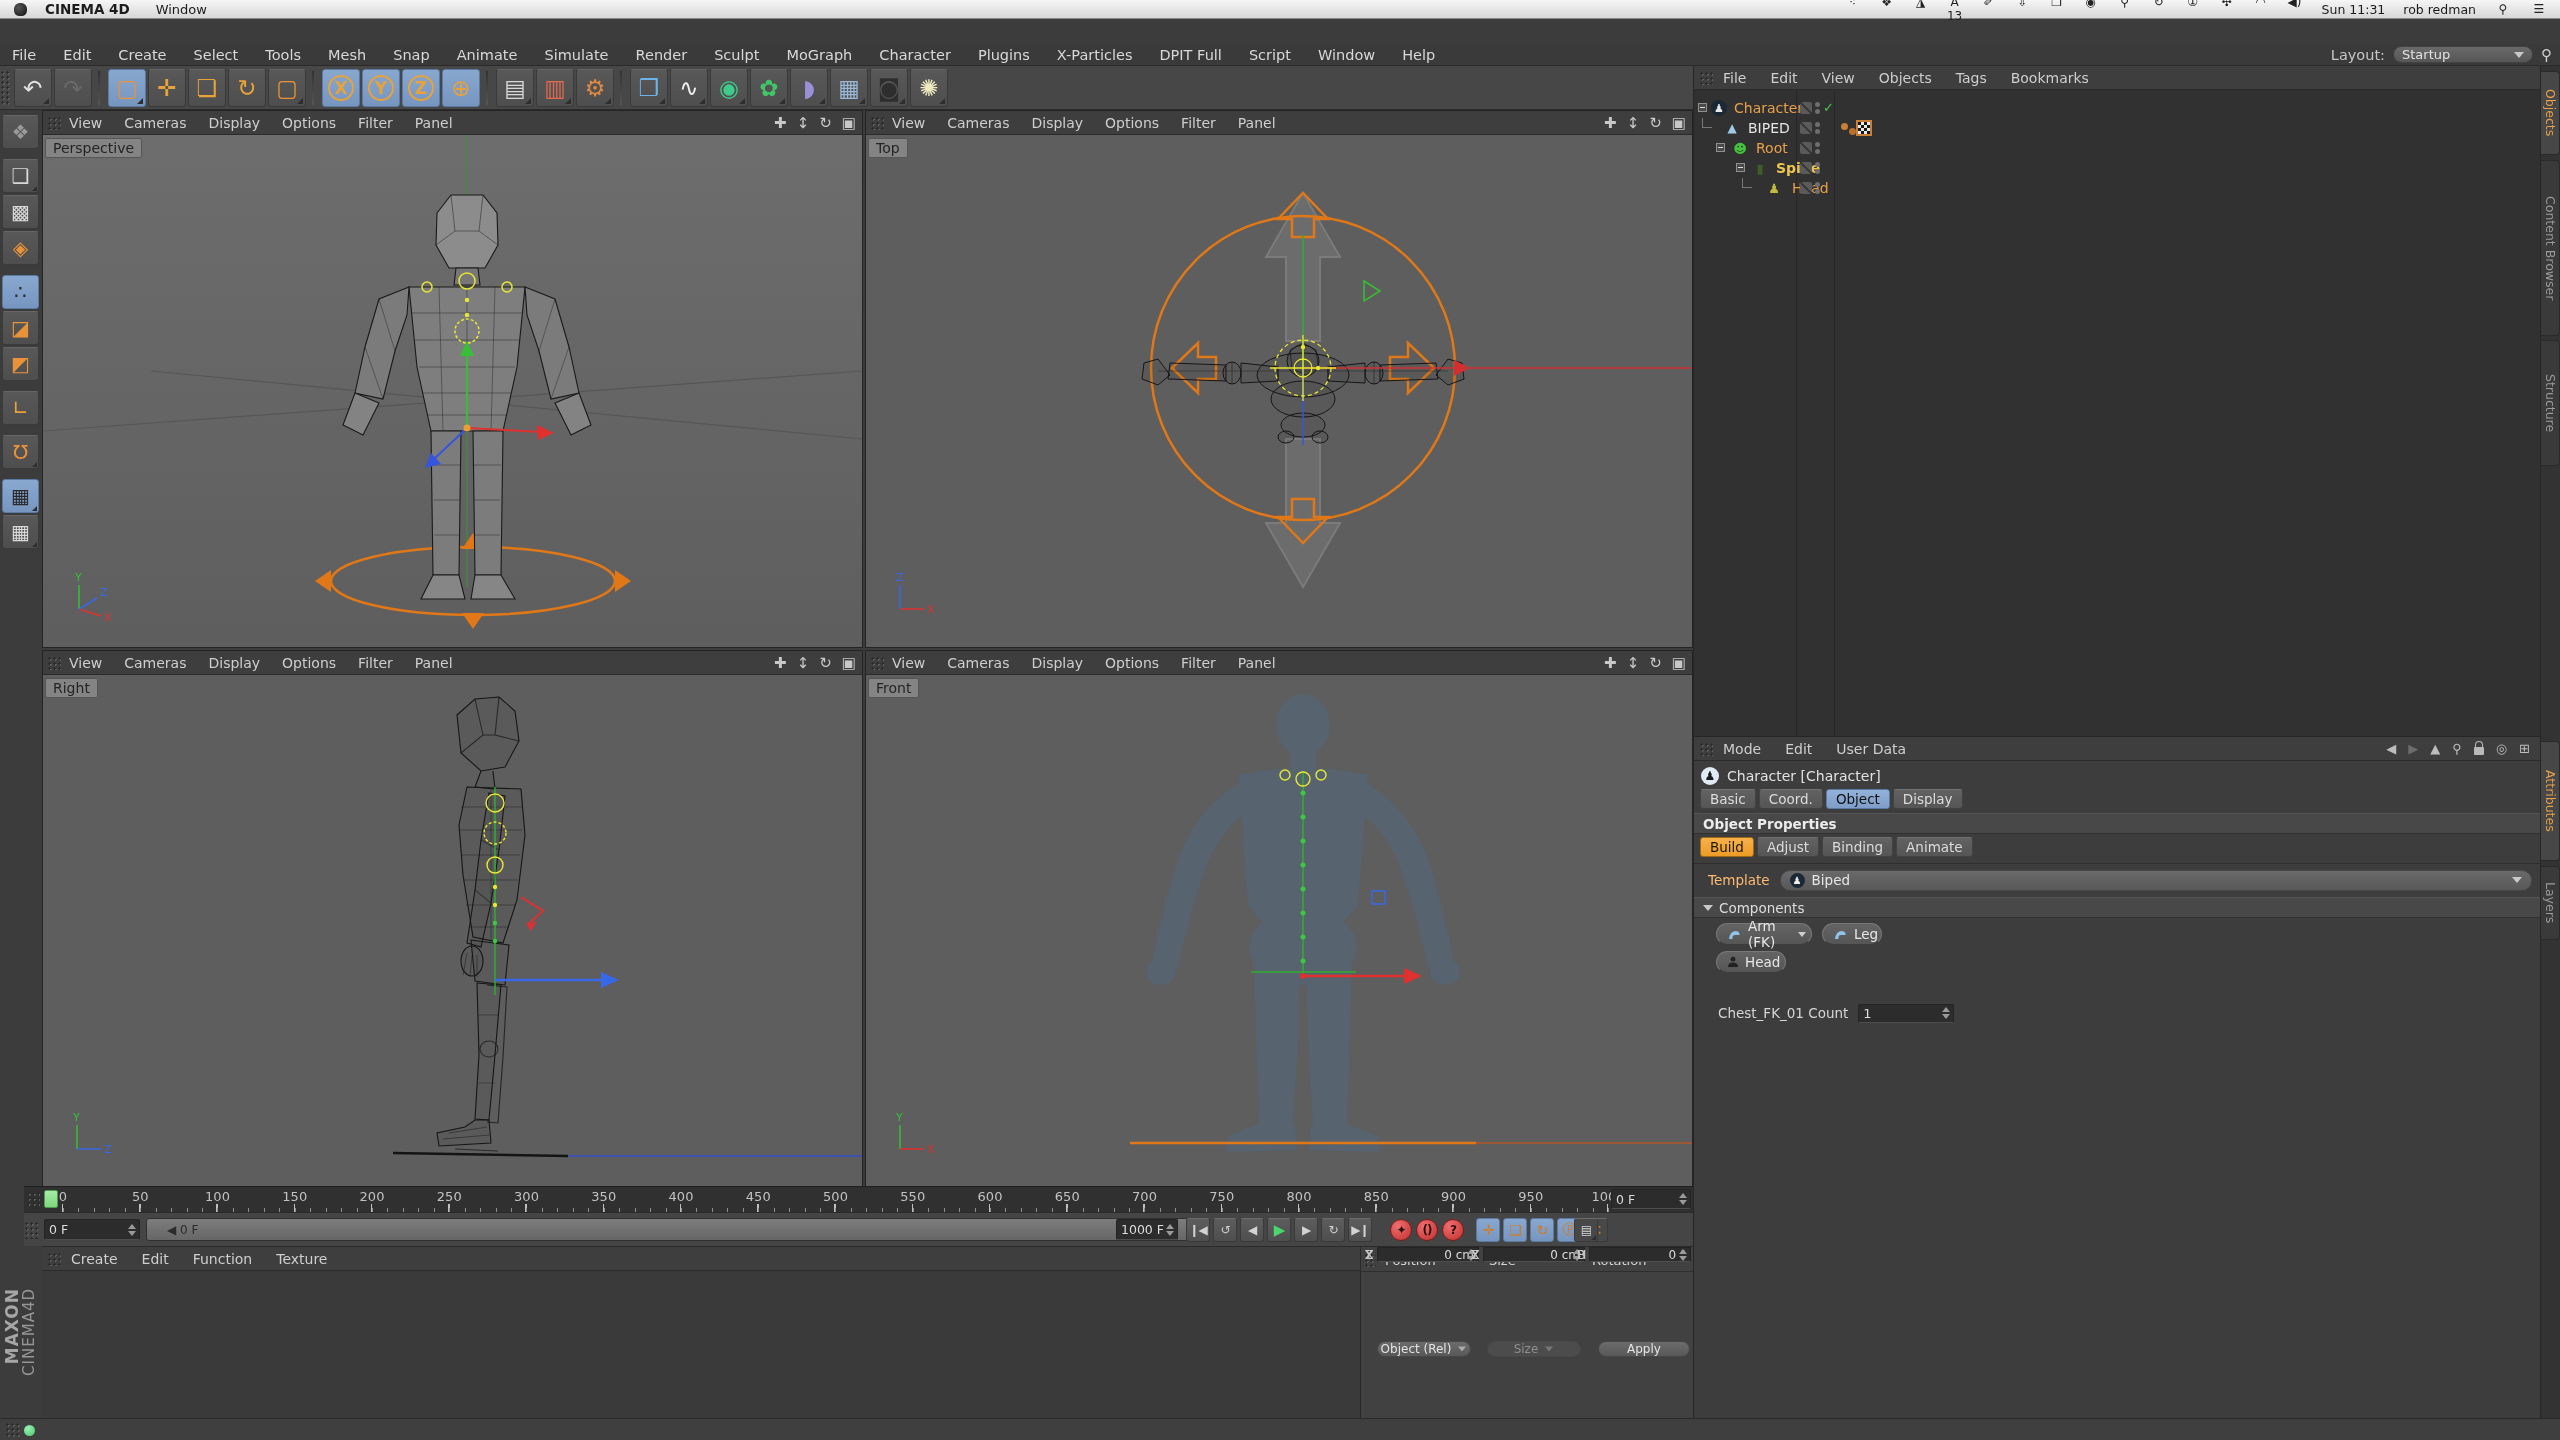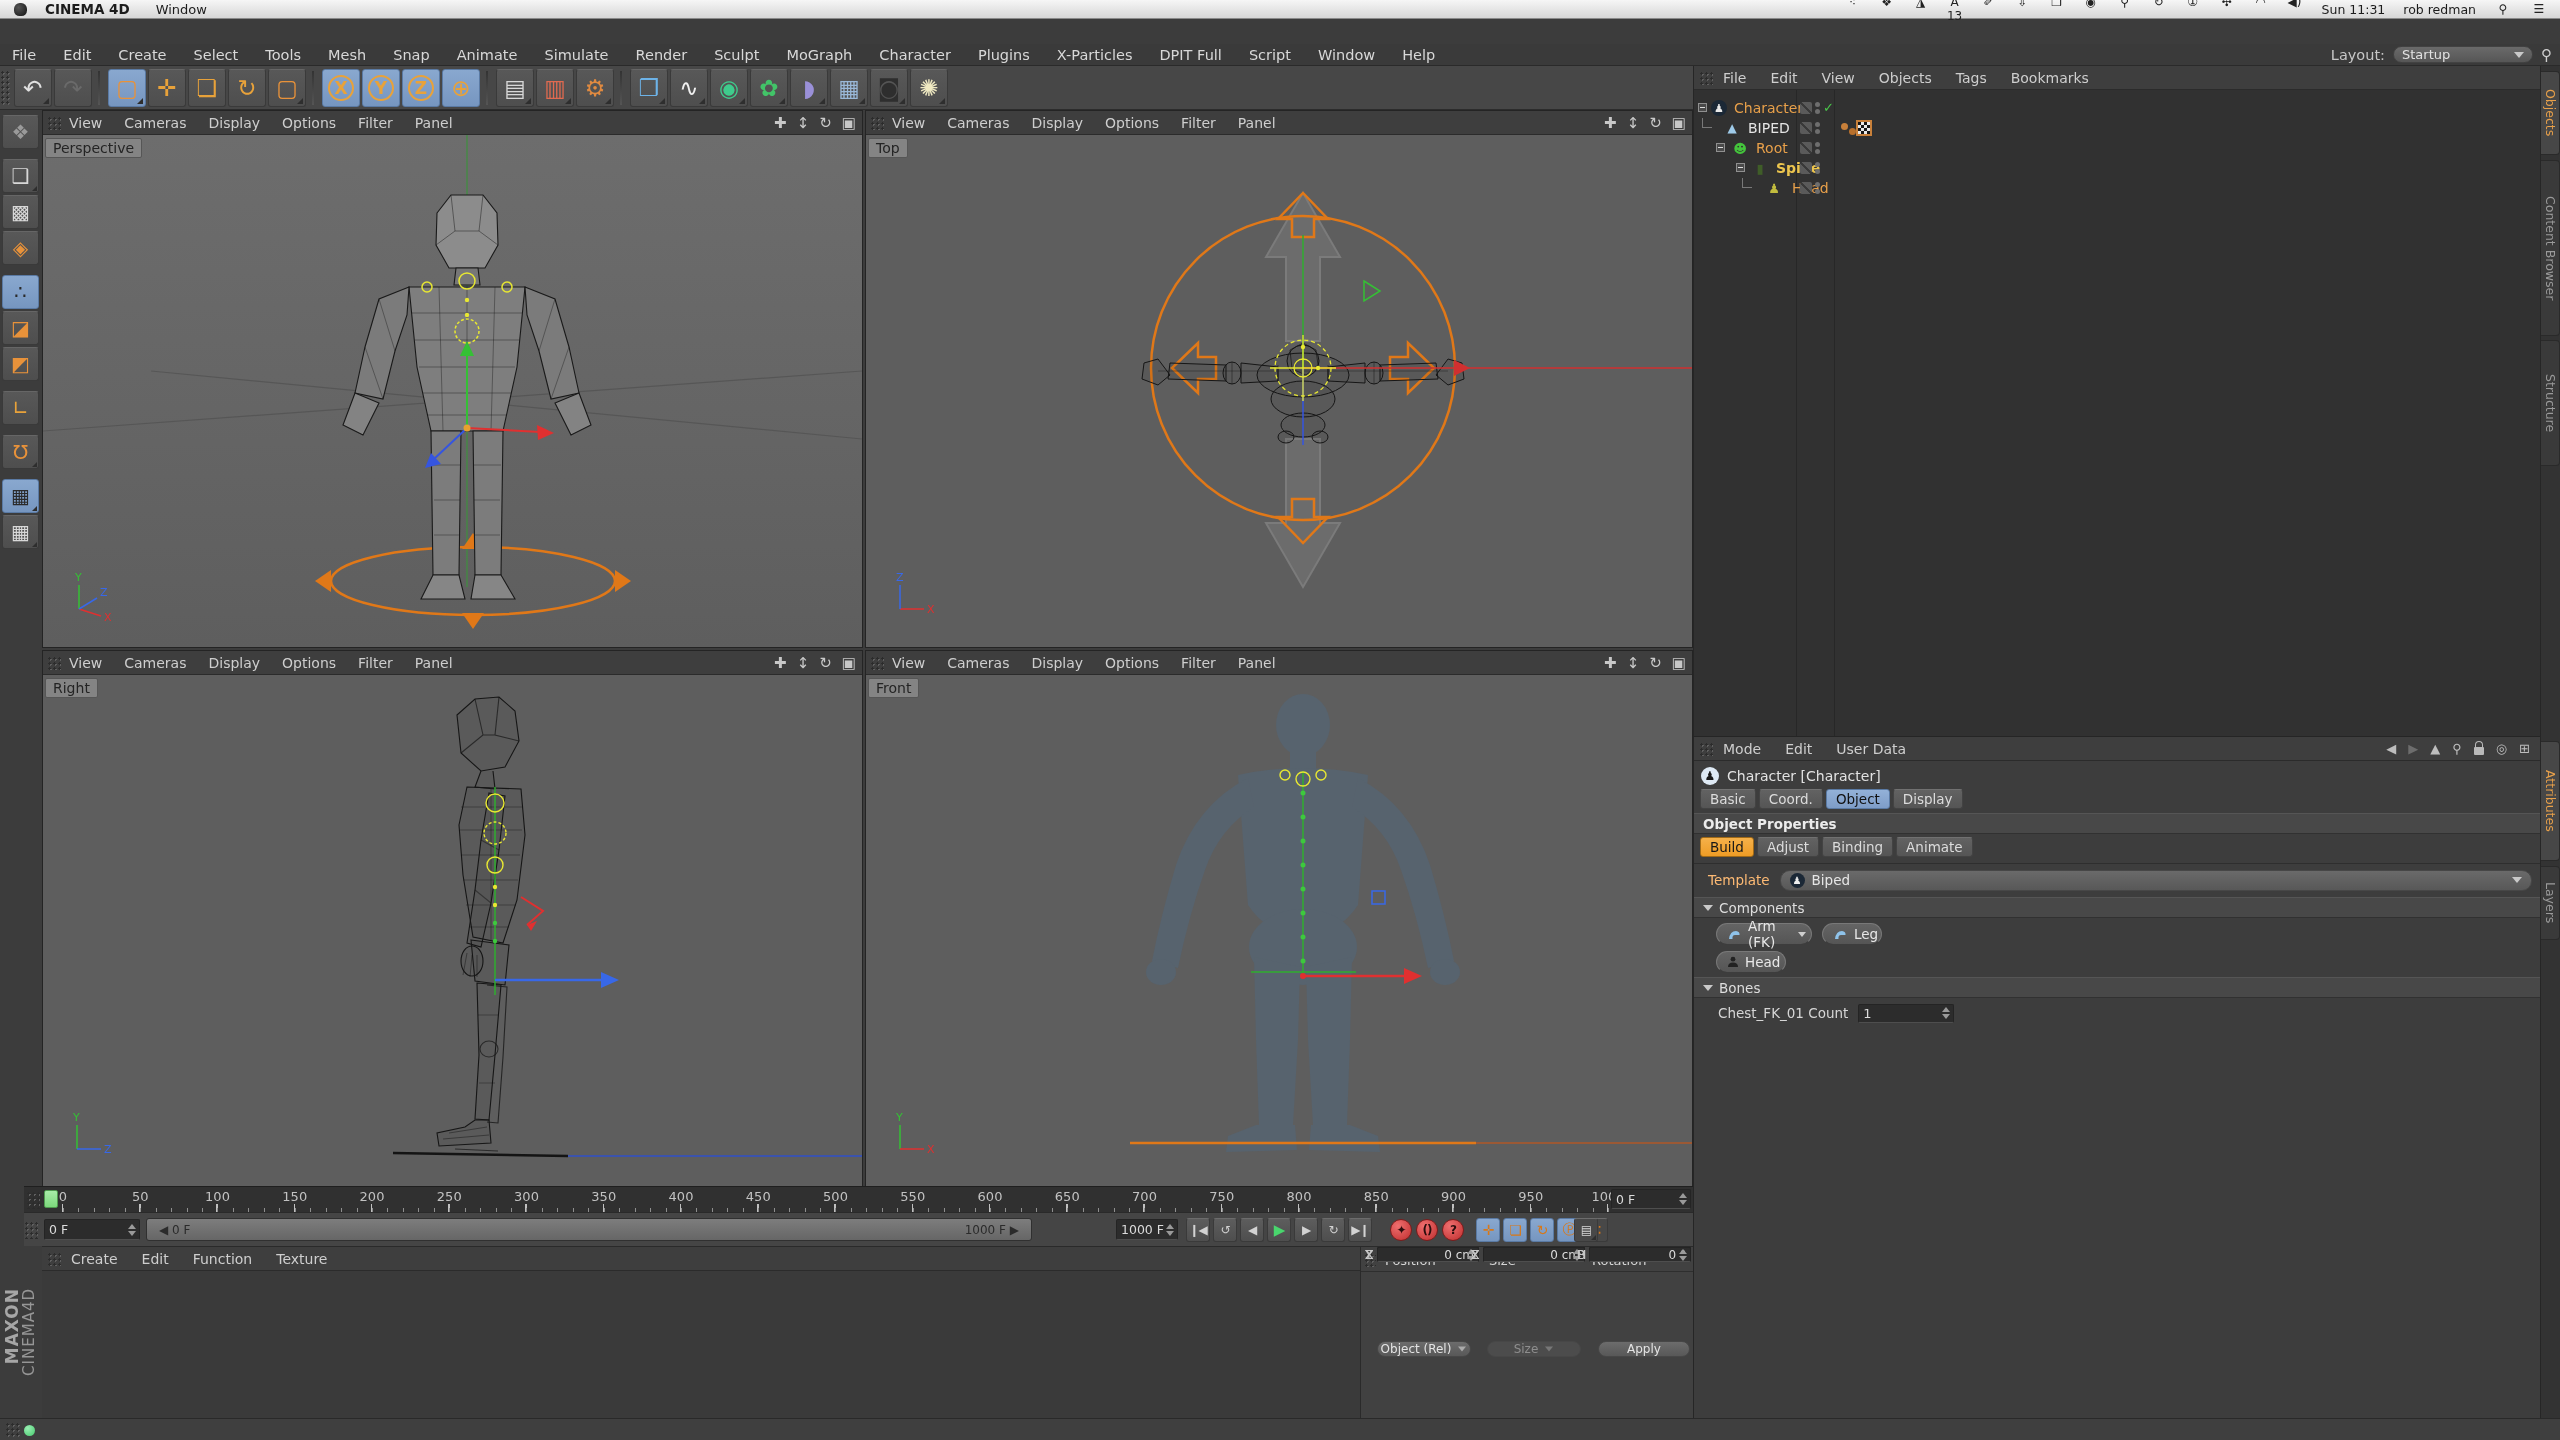--- a/index.html
+++ b/index.html
@@ -143,22 +143,22 @@
     background-size:1548px 5px,1550px 9px; background-position:39px 21px,38px 17px; background-repeat:no-repeat; }
   #ruler .lgrip { position:absolute; left:2px; top:4px; width:14px; height:18px; }
   .rnum { position:absolute; top:2px; transform:translateX(-50%); font-size:13px; color:#c2c2c2; }
   #playhead { position:absolute; left:20px; top:3px; width:14px; height:18px; background:linear-gradient(#a8eca8,#7cd87c); border-radius:2px; border:1px solid #4e9a4e; }
   #curframebox { position:absolute; right:2px; top:2px; width:80px; height:20px; z-index:4; font-size:12.5px; }
 
   
   #playbar { position:absolute; left:24px; top:1212px; width:1669px; height:34px; background:#454545; border-top:1px solid #2a2a2a; }
   #playbar .lgrip { position:absolute; left:0px; top:8px; width:14px; height:18px; }
   .pfield { position:absolute; top:6px; height:21px; font-size:12.5px; }
-  #rangeslider { position:absolute; left:122px; top:5px; width:886px; height:23px; background:linear-gradient(#7d7d7d,#666);
-    border:1px solid #303030; border-radius:3px; display:flex; align-items:center; justify-content:space-between; padding:0 12px;
+  #rangeslider { position:absolute; left:122px; top:5px; width:1050px; height:23px; background:linear-gradient(#7d7d7d,#666);
+    border:1px solid #303030; border-radius:3px; display:flex; align-items:center; justify-content:space-between; padding:0 20px;
     color:#2b2b2b; font-size:12px; }
   .tbtn { position:absolute; top:5px; width:24px; height:24px; background:linear-gradient(#5d5d5d,#4e4e4e); border:1px solid #3a3a3a;
     border-top-color:#6c6c6c; border-radius:3px; display:flex; align-items:center; justify-content:center; color:#d2d2d2; font-size:12px; }
   .tbtn .g { font-style:normal; letter-spacing:-1px; }
   .tbtn .play { color:#49d66d; font-size:15px; }
   .tbtn.red { border-radius:50%; width:22px; height:22px; top:6px; background:radial-gradient(circle at 35% 30%,#ef6f6f,#c02e2e); border-color:#7c1c1c; color:#2c0d0d; font-weight:bold; }
   .tbtn.blue { background:linear-gradient(#89a8cf,#7696c0); border-color:#5a7aa4; color:#d87818; font-size:14px; }
   .tbtn.darkdots { background:#484848; color:#d87818; font-size:15px; }
   .tbtn.fly::after { content:""; position:absolute; right:1px; bottom:1px; border-left:5px solid transparent; border-bottom:5px solid #2e2e2e; }
 
@@ -806,24 +806,20 @@
         </svg>
       <span>Leg</span>
     </div>
     <div class="pill" style="left:22px;top:214px;width:70px;">
       <svg width="12" height="12" viewBox="0 0 12 12">
           <circle cx="6" cy="3.2" r="2.4" fill="#222"></circle>
           <path d="M1,11 Q1,6.5 6,6.5 Q11,6.5 11,11 Z" fill="#222"></path>
         </svg>
       <span>Head</span>
     </div>
-    <div class="secbar" style="top:240px;">
-      <i class="secarrow"></i>
-      <span>Bones</span>
-    </div>
     <div class="attrow" style="top:266px;height:20px;padding-left:24px;gap:10px;">
       <span style="font-size:13.5px;color:#d6d6d6;">Chest_FK_01 Count</span>
       <span class="field" style="width:96px;height:19px;font-size:13px;">
         <span>1</span>
         <i class="spin"></i>
       </span>
     </div>
   </div>
 
   <div id="tabstrip">

